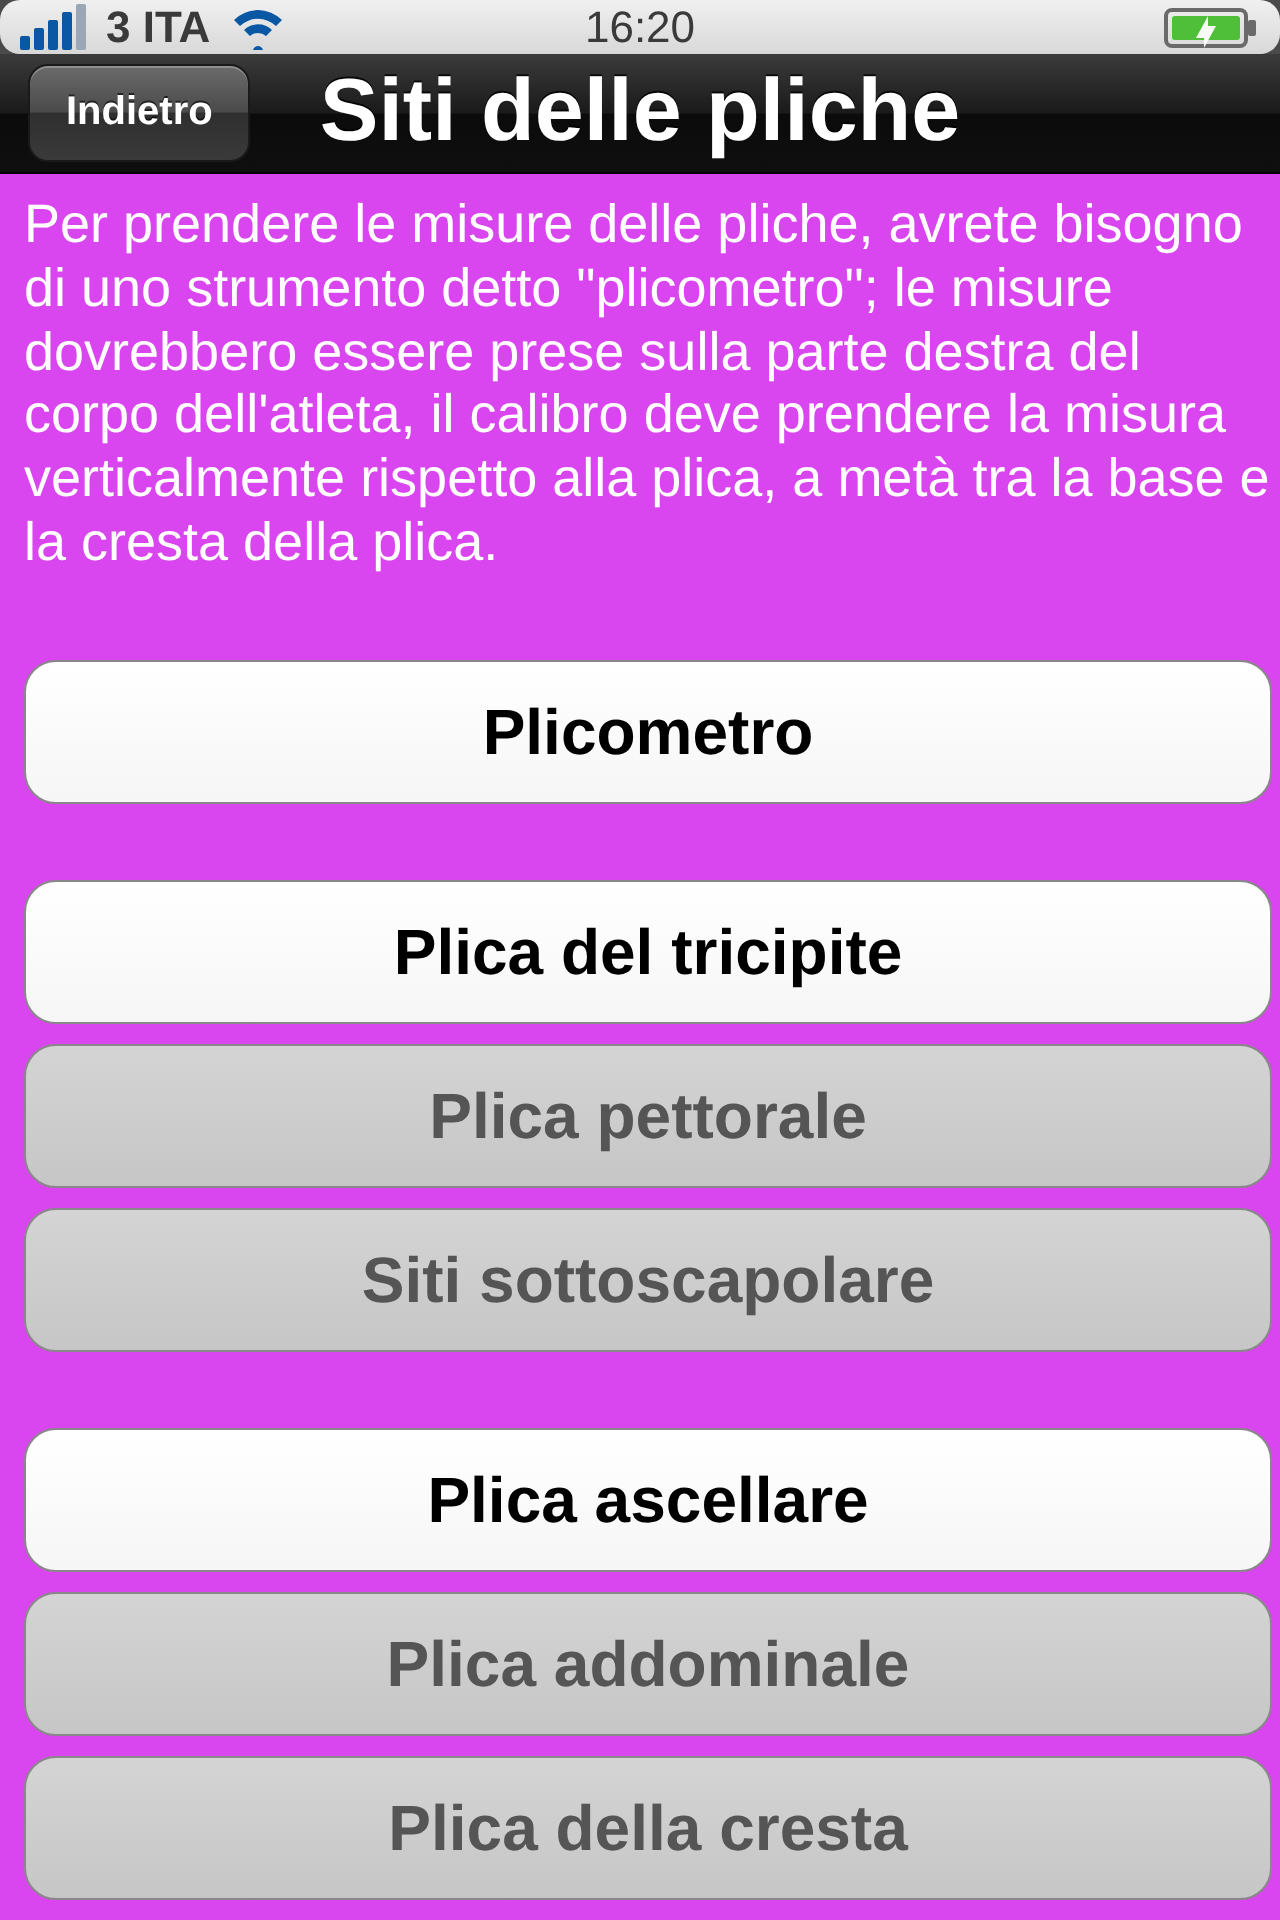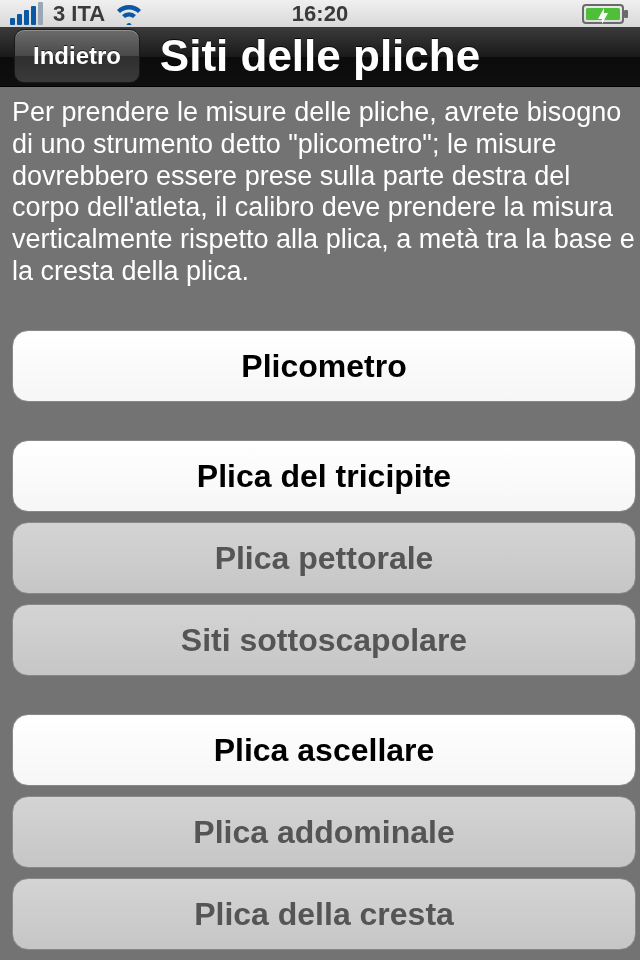--- a/index.html
+++ b/index.html
@@ -10,49 +10,50 @@
     .status-bar {
       height: 40px;
       background: linear-gradient(to bottom, #f0f0f0, #d8d8d8);
       display: flex;
       align-items: center;
       justify-content: space-between;
       padding: 0 10px;
       font-size: 22px;
       font-weight: bold;
       color: #3a3a3a;
+      border-radius: 10px;
     }
     .status-left { display: flex; align-items: center; gap: 10px; }
     .signal-bars { display: flex; align-items: flex-end; gap: 2px; }
     .signal-bars span { width: 5px; background: #0a57a4; border-radius: 1px; }
     .signal-bars span:nth-child(1) { height: 7px; }
     .signal-bars span:nth-child(2) { height: 11px; }
     .signal-bars span:nth-child(3) { height: 15px; }
     .signal-bars span:nth-child(4) { height: 19px; }
     .signal-bars span:nth-child(5) { height: 23px; background: #9aa7b5; }
     .carrier { color: #3a3a3a; font-size: 22px; }
     .wifi-icon svg { display: block; }
-    .status-time { position: absolute; left: 50%; transform: translateX(-50%); font-weight: bold; }
+    .status-time { position: absolute; left: 50%; transform: translateX(-50%); font-weight: normal; }
     .battery { display: flex; align-items: center; }
     .battery svg { display: block; }
 
     
     .nav-bar {
       height: 88px;
       background: linear-gradient(to bottom, #3b3b3b 0%, #1a1a1a 50%, #0b0b0b 51%, #0f0f0f 100%);
       display: flex;
       align-items: center;
       padding: 0 14px;
       position: relative;
       border-bottom: 1px solid #000;
     }
     .back-button {
       background: linear-gradient(to bottom, #6b6b6b 0%, #4a4a4a 49%, #2f2f2f 50%, #3a3a3a 100%);
       color: #fff;
-      font-size: 24px;
+      font-size: 20px;
       font-weight: bold;
       padding: 12px 18px;
       border-radius: 10px;
       border: 1px solid #1a1a1a;
       box-shadow: inset 0 1px 0 rgba(255,255,255,0.25);
       text-shadow: 0 -1px 0 rgba(0,0,0,0.6);
       cursor: pointer;
     }
     .nav-title {
       position: absolute;
@@ -61,21 +62,21 @@
       color: #fff;
       font-size: 44px;
       font-weight: bold;
       text-shadow: 0 -1px 0 rgba(0,0,0,0.8);
       white-space: nowrap;
     }
 
     
     .content {
       flex: 1;
-      background: #737373;
+      background: #d946ef;
       padding: 10px 4px 0 12px;
       display: flex;
       flex-direction: column;
     }
     .description {
       color: #fff;
       font-size: 27px;
       line-height: 1.18;
       margin-bottom: 14px;
       font-weight: 400;

